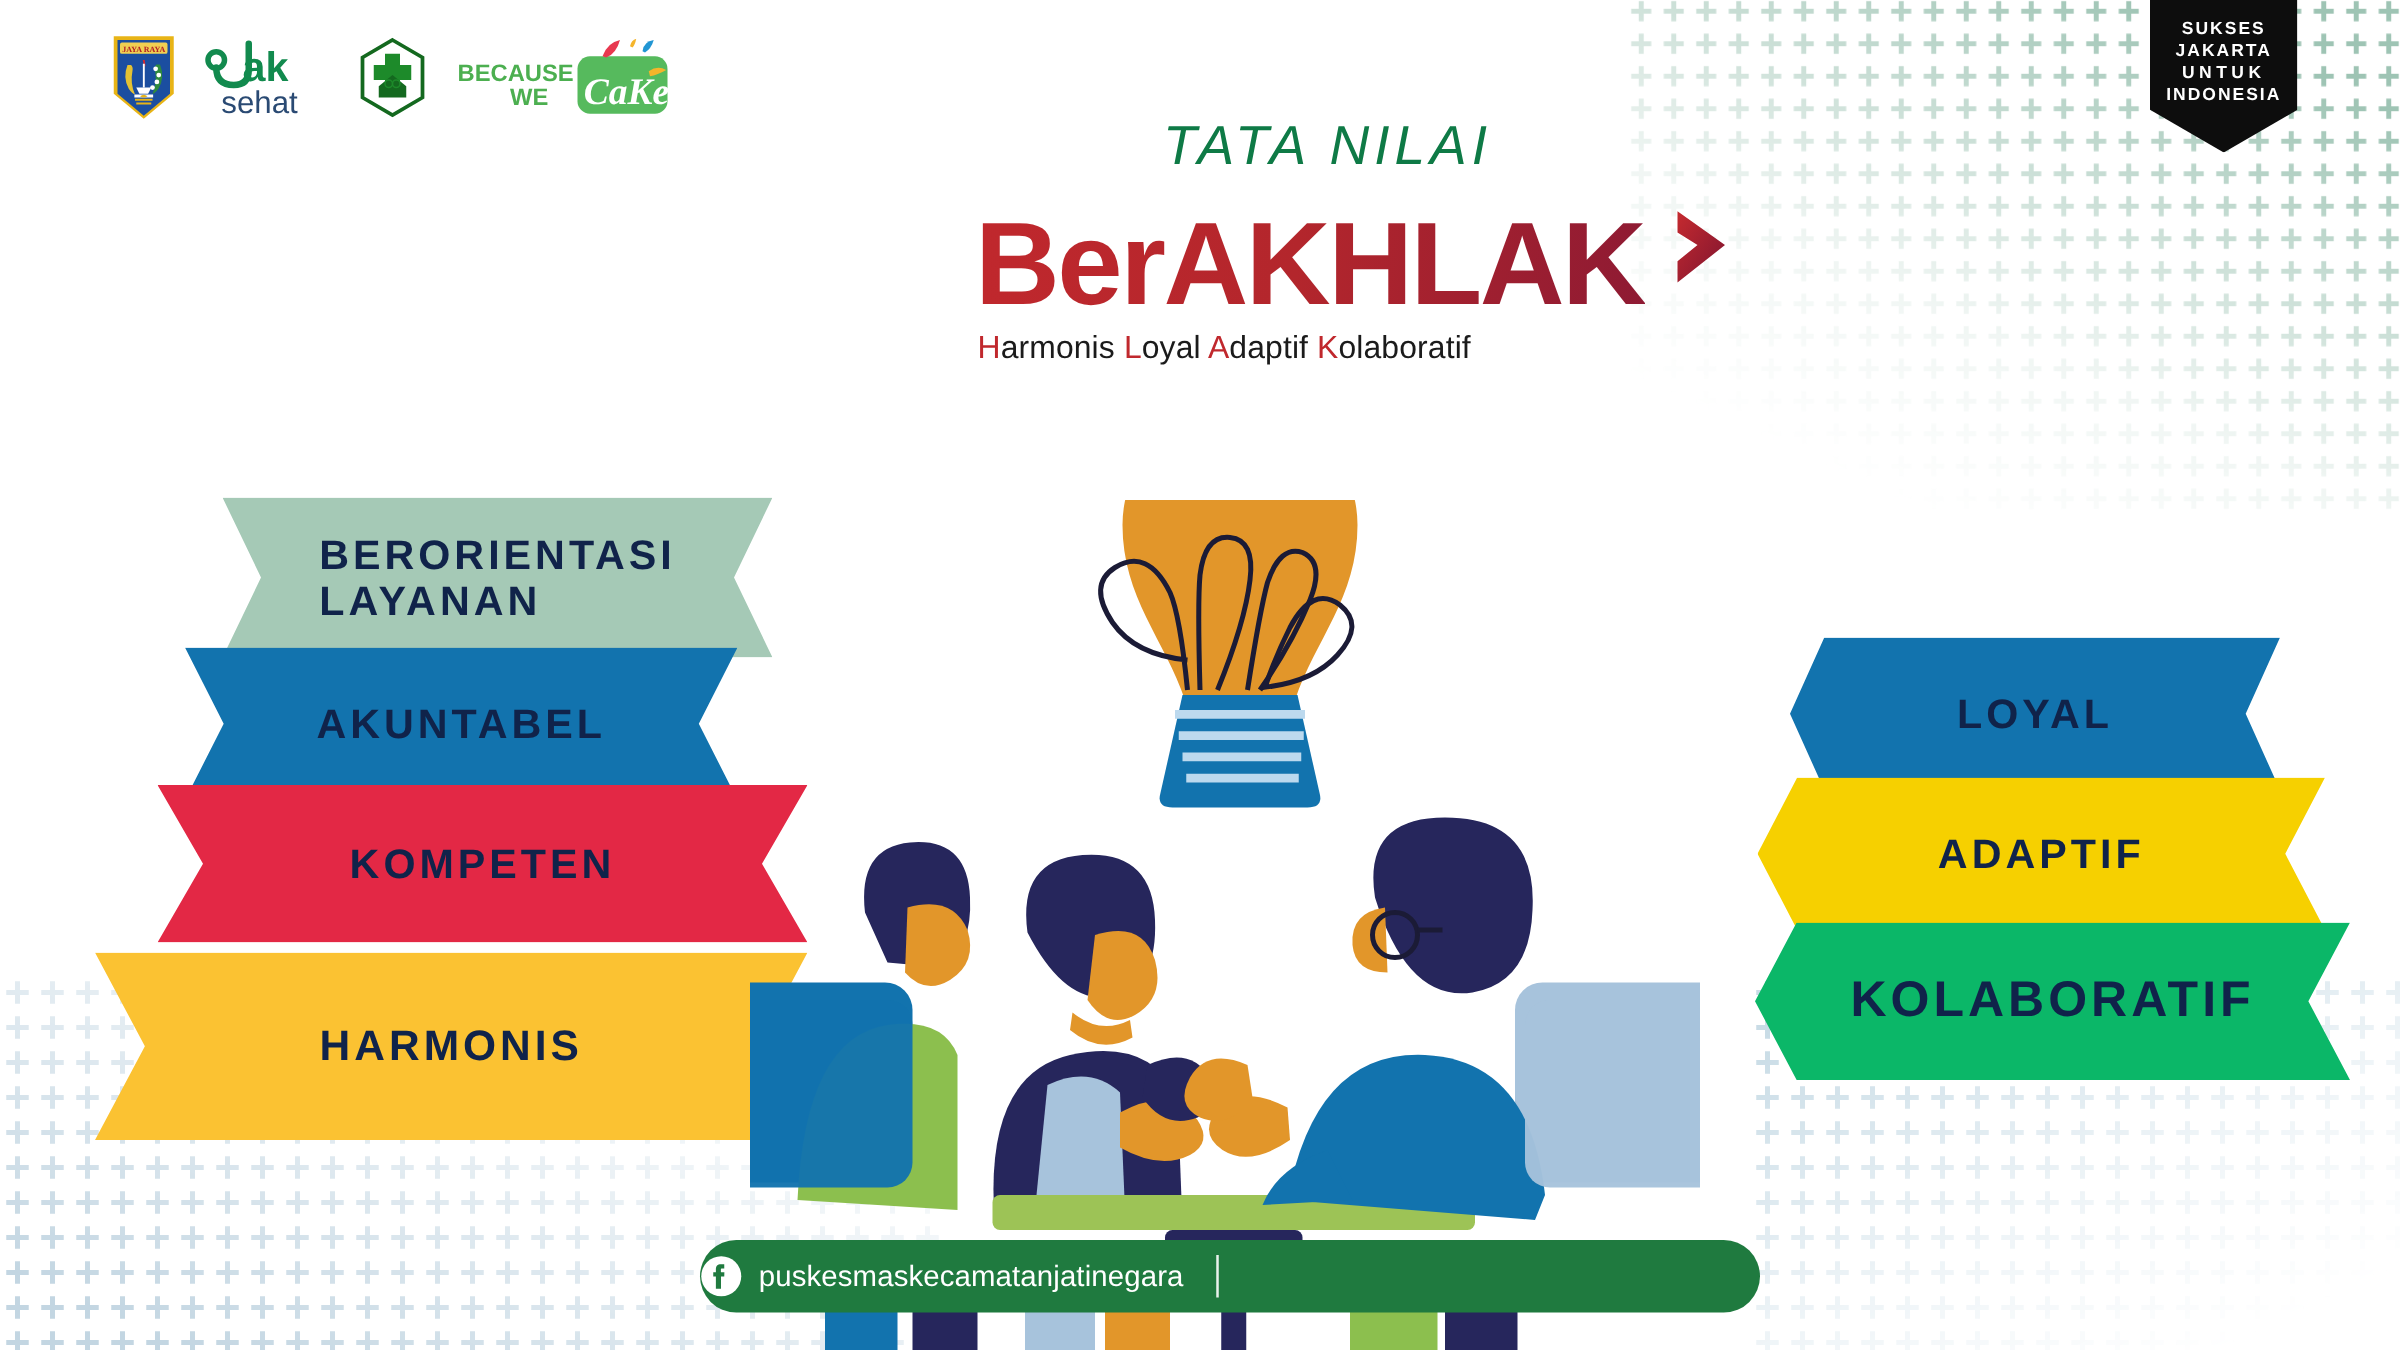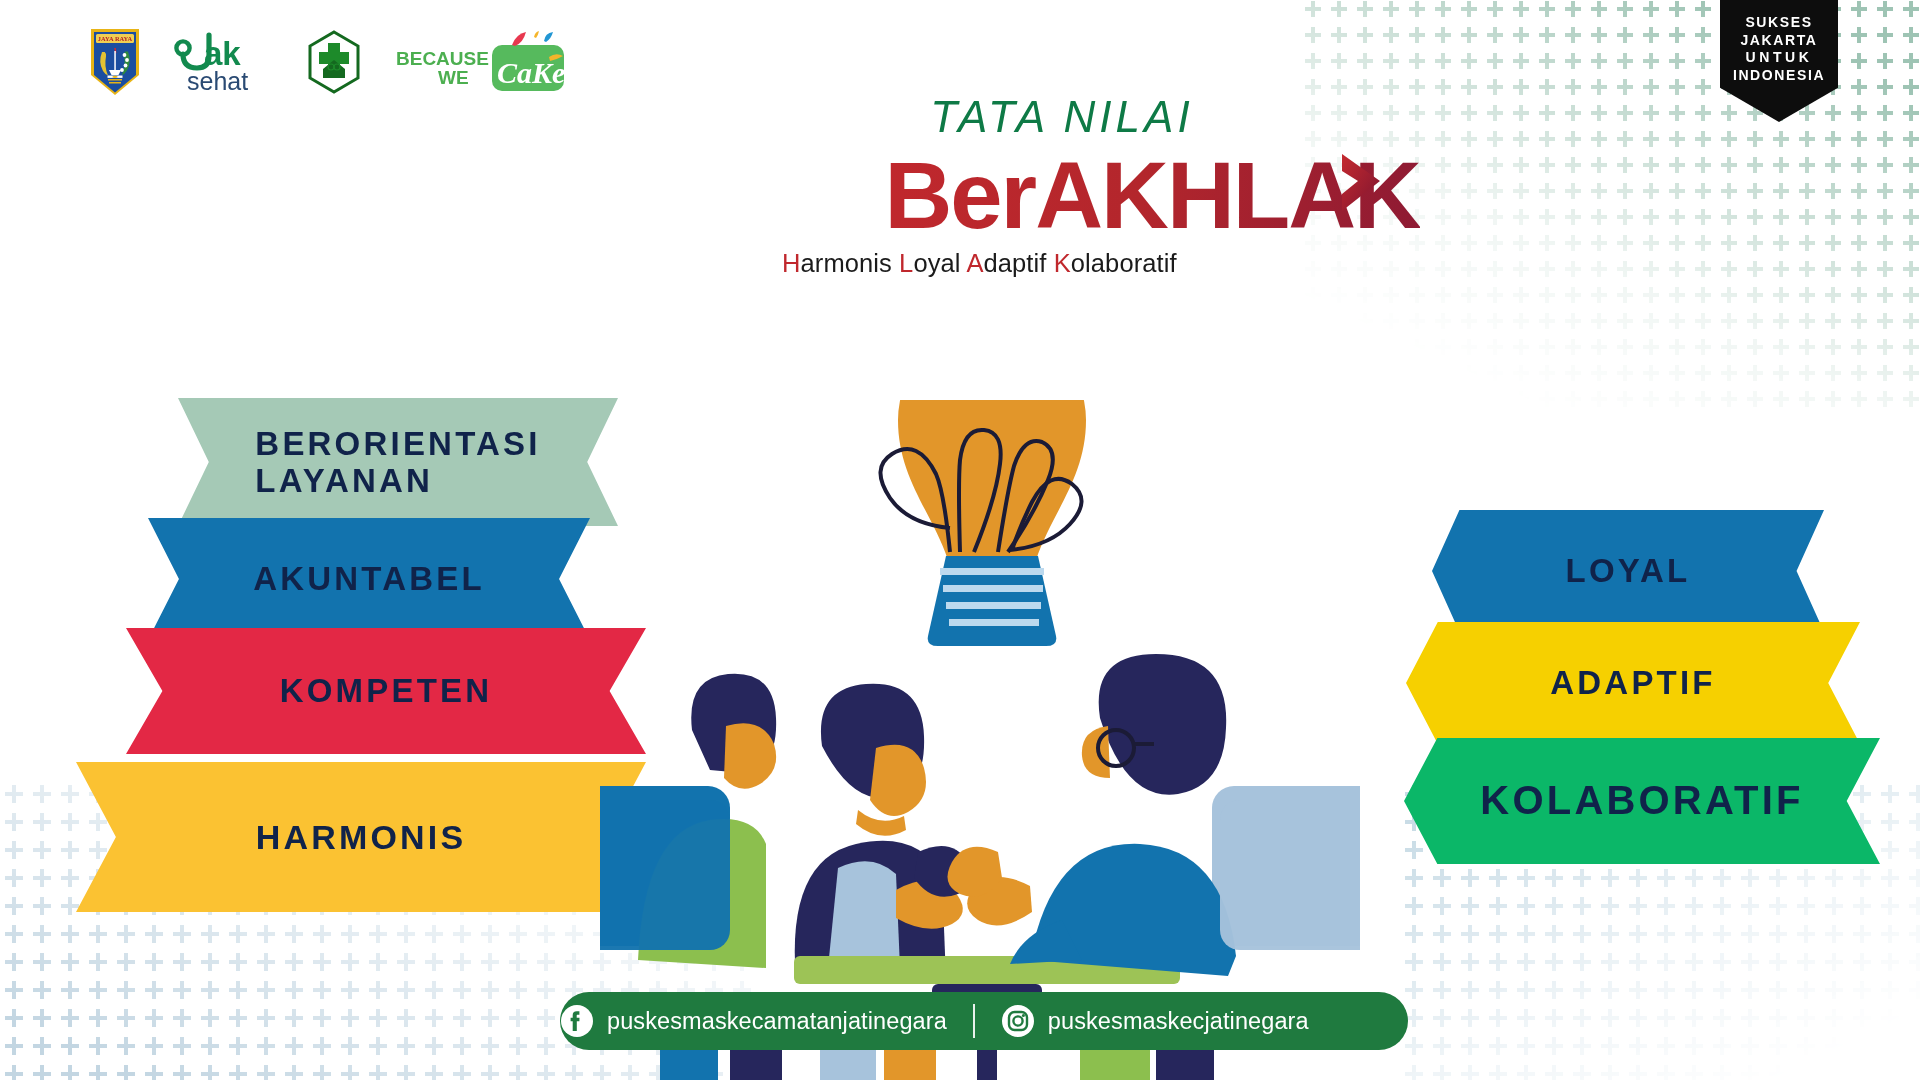--- a/index.html
+++ b/index.html
@@ -31,21 +31,21 @@
   .plus-br {
     position:absolute; bottom:0; right:0;
     width:520px; height:300px;
     -webkit-mask-image: linear-gradient(155deg, #000 10%, rgba(0,0,0,0.3) 55%, transparent 88%);
     mask-image: linear-gradient(155deg, #000 10%, rgba(0,0,0,0.3) 55%, transparent 88%);
   }
 
   
   .logo-row {
     position:absolute; left:88px; top:26px;
-    display:flex; align-items:center; gap:32px;
+    display:flex; align-items:center; gap:22px;
   }
   .emblem { width:54px; height:72px; }
   .jaksehat { display:flex; flex-direction:column; align-items:center; }
   .hex-logo { width:56px; height:64px; }
   .bwc { width:180px; height:62px; }
 
   
   .sukses-badge {
     position:absolute; top:0; right:82px;
     width:118px; height:122px;
@@ -62,21 +62,21 @@
   }
   .sukses-badge span.wide { letter-spacing:3.6px; }
 
   
   .title-block { position:absolute; left:780px; top:92px; width:640px; }
   .tata-nilai {
     font-size:44px; font-weight:normal; font-style:italic;
     color:#0e7a46; letter-spacing:4px; text-align:center;
     padding-right:76px;
   }
-  .berakhlak-wrap { position:relative; margin-top:6px; text-align:right; }
+  .berakhlak-wrap { position:relative; margin-top:21px; text-align:left; }
   .berakhlak {
     display:inline-block;
     font-size:94px; font-weight:bold; letter-spacing:-2px;
     line-height:1.02;
     background:linear-gradient(95deg,#c0282d 0%,#b3262c 48%,#8e1a33 100%);
     -webkit-background-clip:text; background-clip:text;
     color:transparent;
   }
   .chevron {
     position:absolute; left:556px; top:4px;
@@ -332,24 +332,15 @@
     <div class="social-item">
       <svg width="34" height="34" viewBox="0 0 34 34">
         <circle cx="17" cy="17" r="16" fill="#ffffff"></circle>
         <path d="M19.4 17.2h-2.6V27h-4.1v-9.8H10.6v-3.4h2.1v-2.5c0-2.5 1.2-4 4.1-4h2.6v3.4h-1.7c-.9 0-1 .4-1 1.1v2h2.8z" fill="#1f7a3f"></path>
       </svg>
       <span class="handle">puskesmaskecamatanjatinegara</span>
     </div>
 
     <div class="social-sep"></div>
 
-    <div class="social-item">
-      <svg width="34" height="34" viewBox="0 0 34 34">
-        <circle cx="17" cy="17" r="16" fill="#ffffff"></circle>
-        <rect x="8" y="8" width="18" height="18" rx="5.5" fill="none" stroke="#1f7a3f" stroke-width="2.4"></rect>
-        <circle cx="17" cy="17" r="4.6" fill="none" stroke="#1f7a3f" stroke-width="2.4"></circle>
-        <circle cx="22.4" cy="11.6" r="1.5" fill="#1f7a3f"></circle>
-      </svg>
-      <span class="handle">puskesmaskecjatinegara</span>
-    </div>
   </div>
 
 </div>
 
 </body></html>

